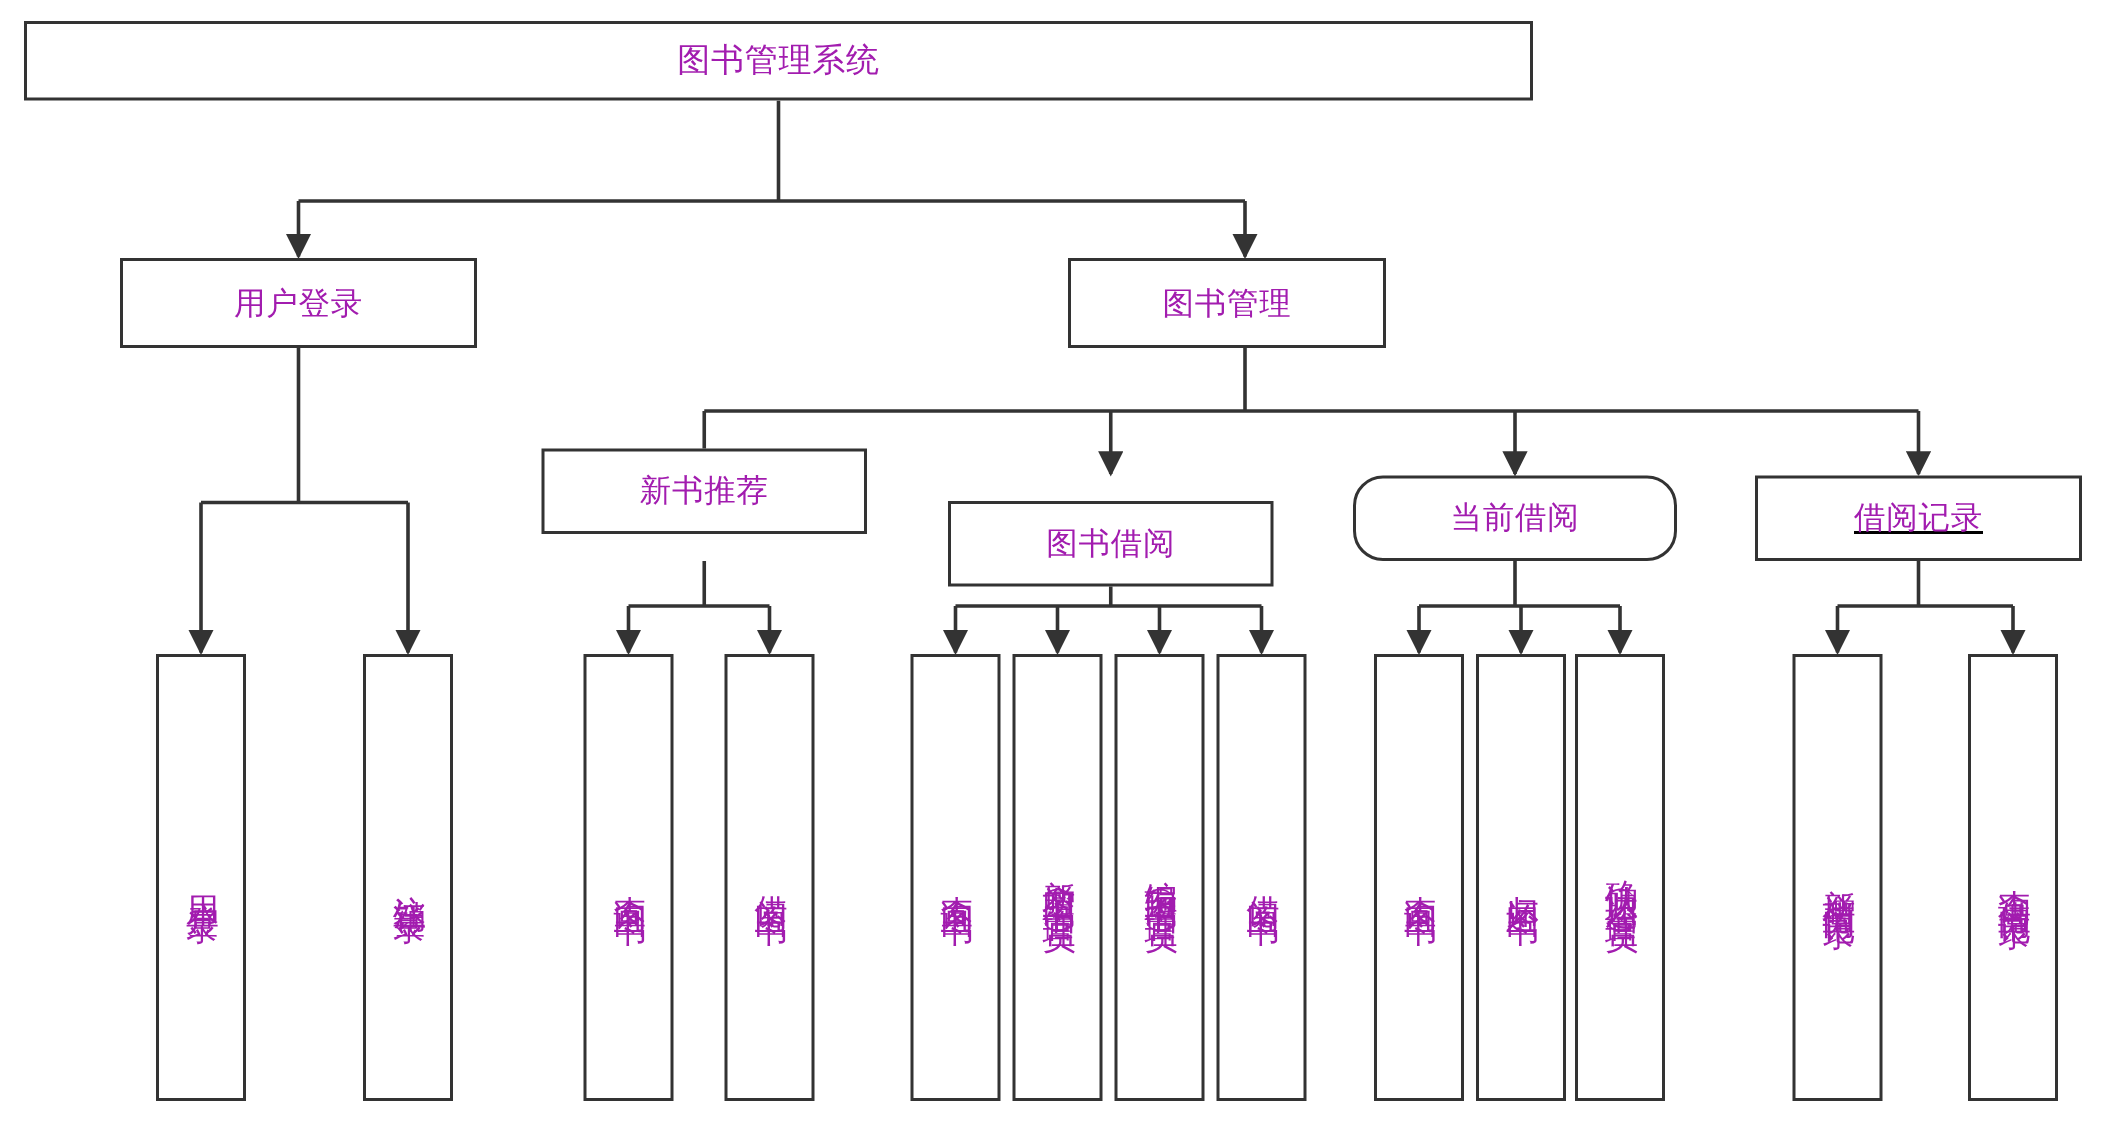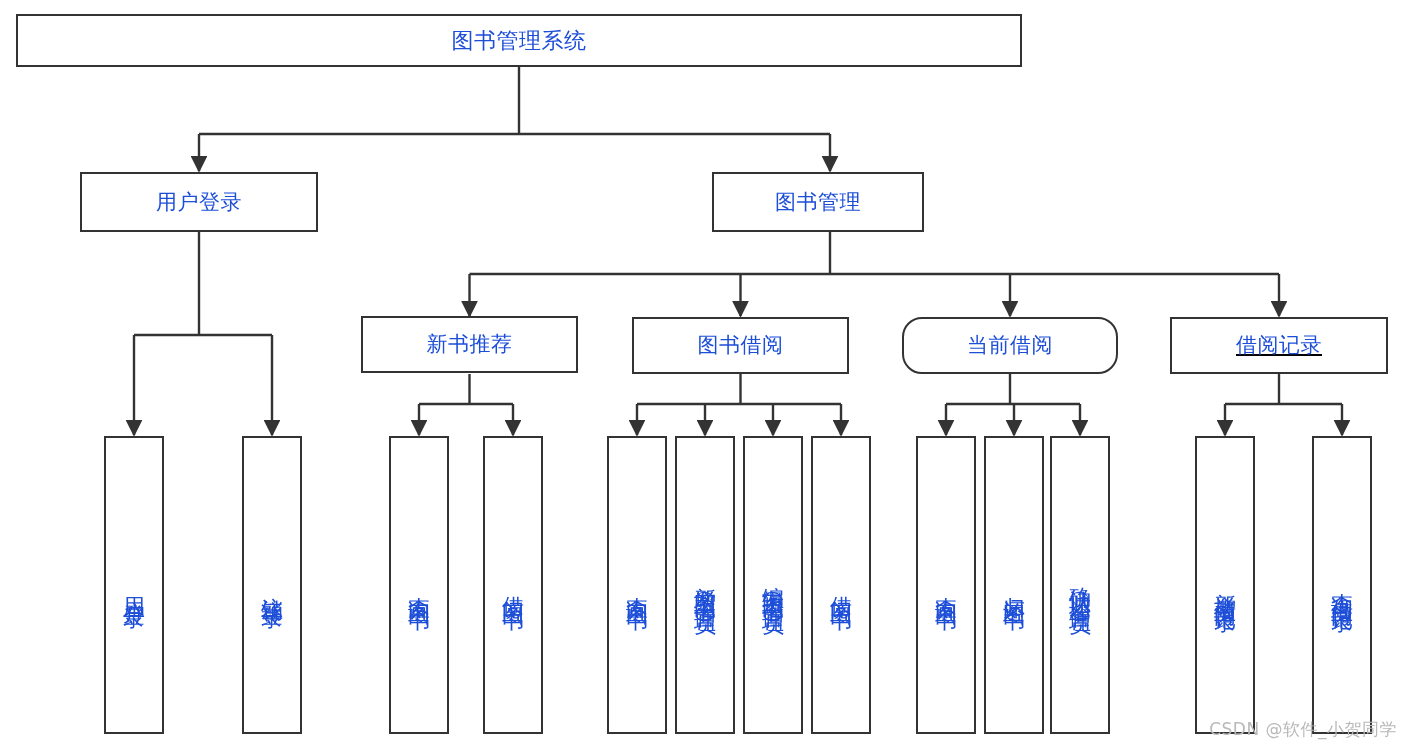--- a/index.html
+++ b/index.html
@@ -28,21 +28,21 @@
     position: absolute;
     box-sizing: border-box;
     background: #ffffff;
     border: 2px solid #333333;
     display: flex;
     align-items: center;
     justify-content: center;
     z-index: 2;
   }
   .node .label {
-    color: #1d4ed8;
+    color: #a21caf;
     line-height: 1.18;
     text-align: right;
     white-space: pre-line;
   }
   
   .node.horiz .label {
     font-size: 21px;
     letter-spacing: 0.5px;
   }
   .node.root .label {
@@ -124,24 +124,24 @@
   <div id="node-layer">
       <div class="node horiz root" id="node-root" style="left: 16px; top: 14px; width: 1006px; height: 53px;">
         <span class="label">图书管理系统</span>
       </div>
       <div class="node horiz" id="node-login" style="left: 80px; top: 172px; width: 238px; height: 60px;">
         <span class="label">用户登录</span>
       </div>
       <div class="node horiz" id="node-bookmgmt" style="left: 712px; top: 172px; width: 212px; height: 60px;">
         <span class="label">图书管理</span>
       </div>
-      <div class="node horiz" id="node-newbook" style="left: 361px; top: 316px; width: 217px; height: 57px;">
+      <div class="node horiz" id="node-newbook" style="left: 361px; top: 299px; width: 217px; height: 57px;">
         <span class="label">新书推荐</span>
       </div>
-      <div class="node horiz" id="node-borrow" style="left: 632px; top: 317px; width: 217px; height: 57px;">
+      <div class="node horiz" id="node-borrow" style="left: 632px; top: 334px; width: 217px; height: 57px;">
         <span class="label">图书借阅</span>
       </div>
       <div class="node horiz" id="node-current" style="left: 902px; top: 317px; width: 216px; height: 57px; border-radius: 20px;">
         <span class="label">当前借阅</span>
       </div>
       <div class="node horiz" id="node-records" style="left: 1170px; top: 317px; width: 218px; height: 57px; text-decoration: underline;">
         <span class="label">借阅记录</span>
       </div>
       <div class="node vert" id="node-leaf-login-1" style="left: 104px; top: 436px; width: 60px; height: 298px;">
         <span class="label">用户登录</span>
@@ -177,14 +177,13 @@
         <span class="label">确认归还（管理员）</span>
       </div>
       <div class="node vert" id="node-leaf-rec-1" style="left: 1195px; top: 436px; width: 60px; height: 298px;">
         <span class="label">新增借阅记录</span>
       </div>
       <div class="node vert" id="node-leaf-rec-2" style="left: 1312px; top: 436px; width: 60px; height: 298px;">
         <span class="label">查询借阅记录</span>
       </div>
     </div>
 
-  <div id="watermark">CSDN @软件_小贺同学</div>
 </div>
 
 </body></html>

